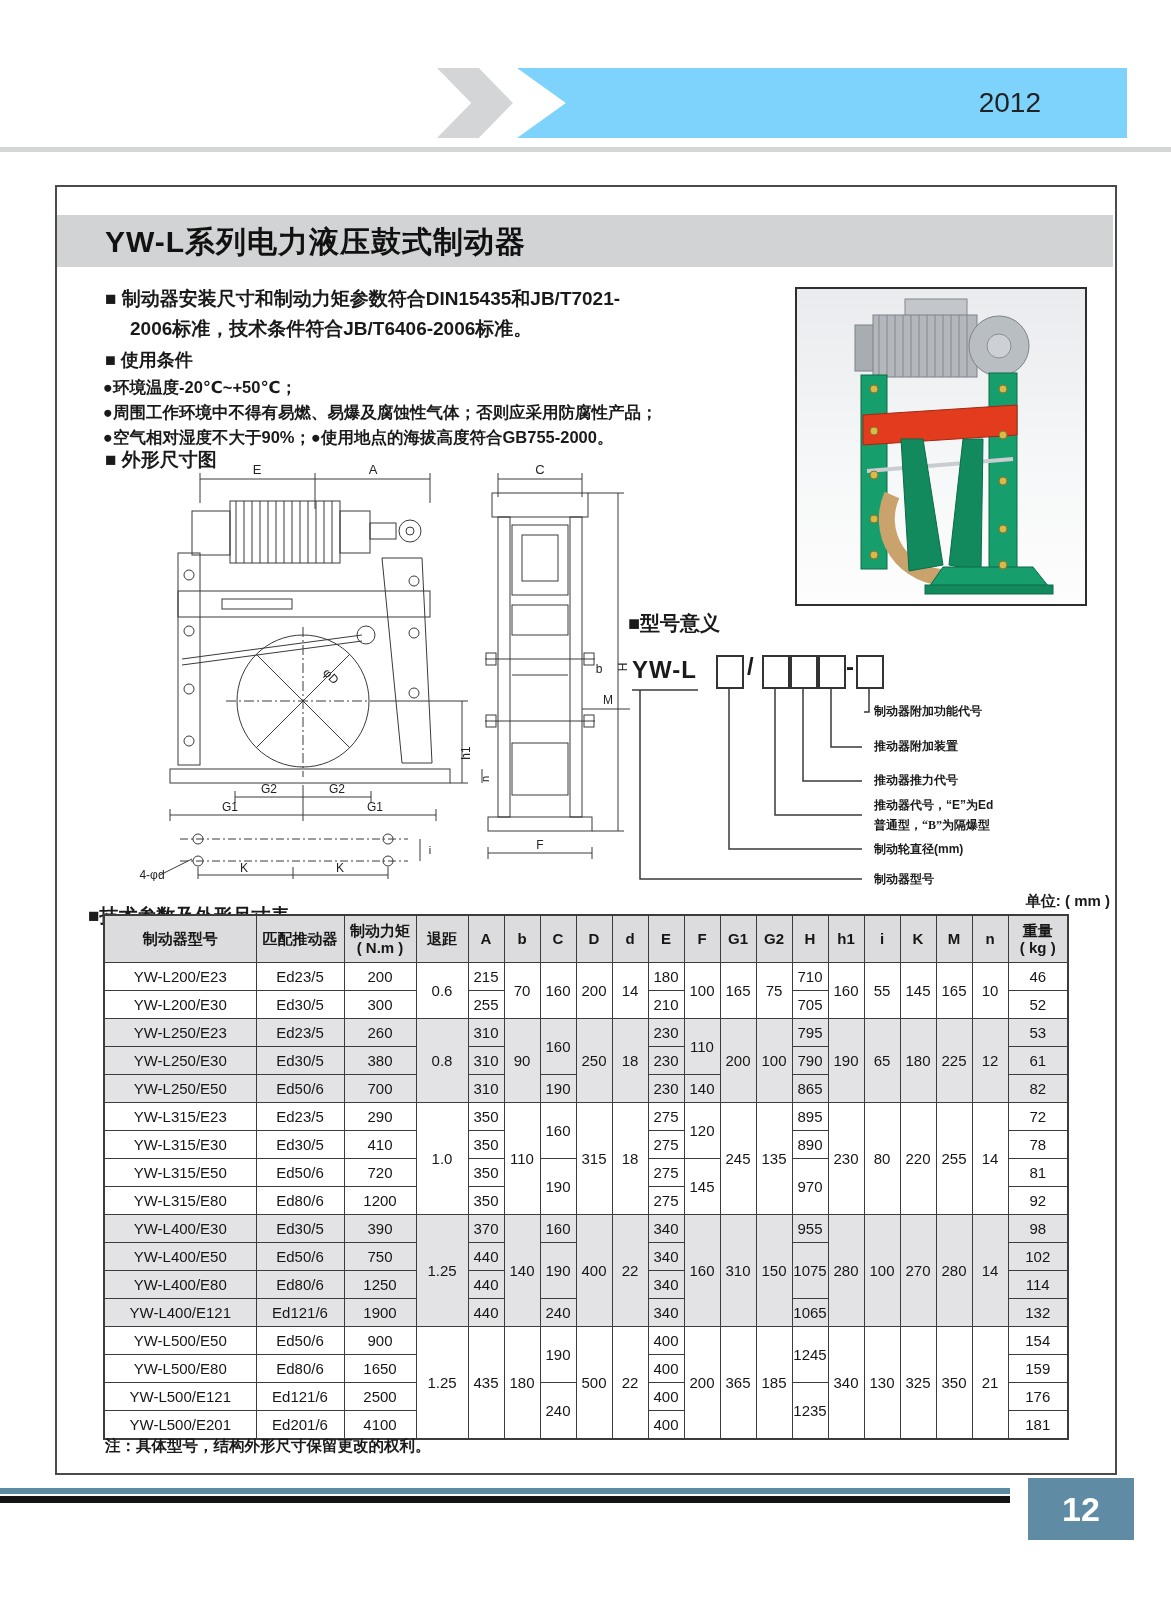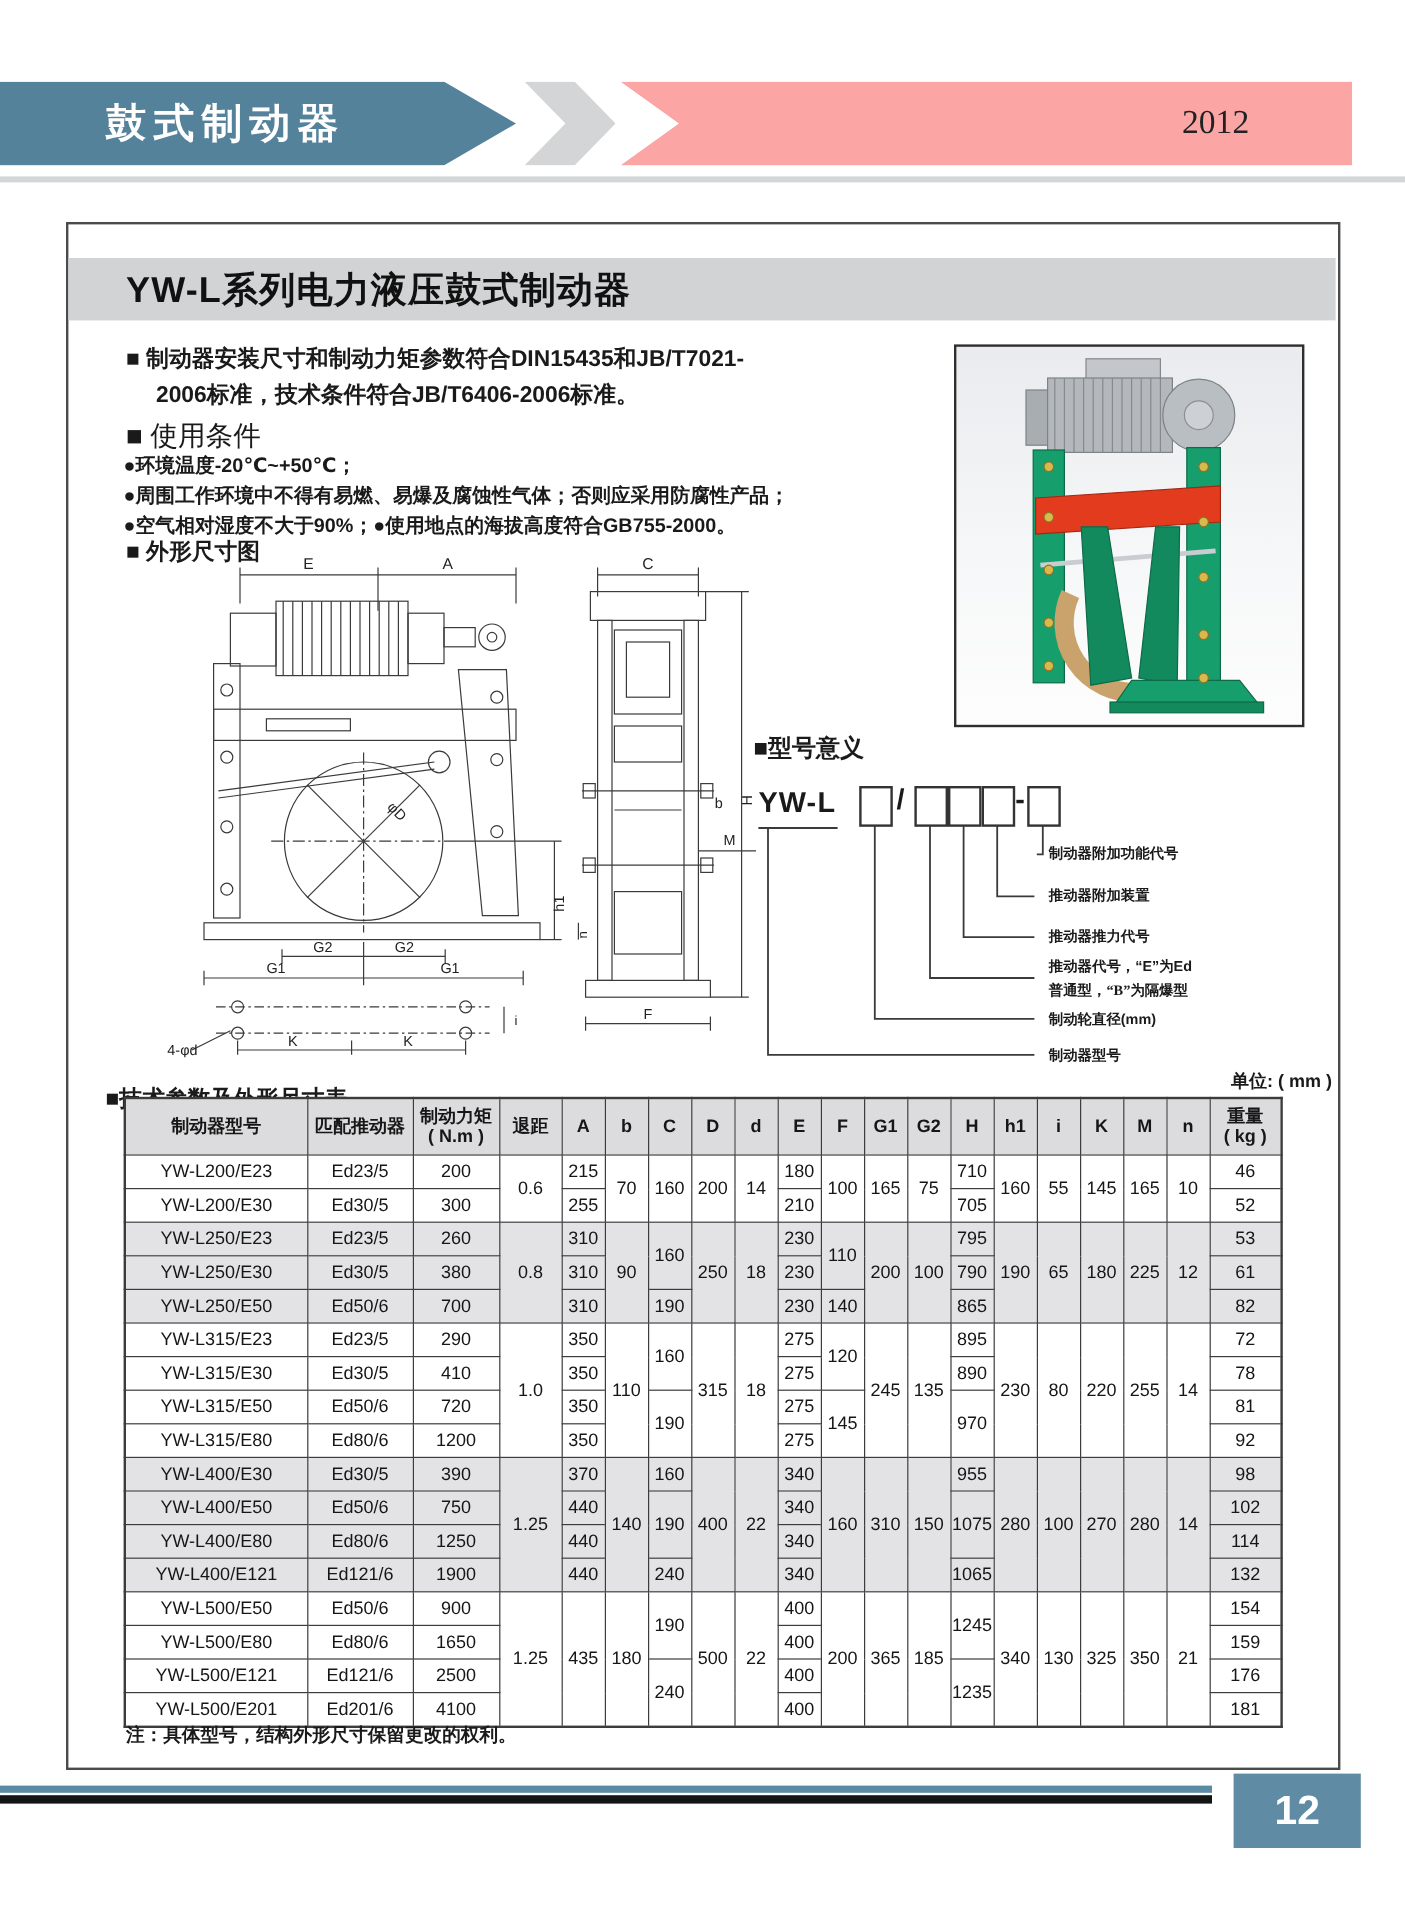--- a/index.html
+++ b/index.html
@@ -6,32 +6,32 @@
   #page{position:relative;width:1171px;height:1600px;background:#ffffff;overflow:hidden;
         font-family:"Liberation Sans","DejaVu Sans",sans-serif;color:#1a1a1a;}
   .abs{position:absolute;}
 
   
   .banner-teal{left:0;top:68px;width:430px;height:70px;background:#55829b;
                clip-path:polygon(0 0,86% 0,100% 50%,86% 100%,0 100%);}
   .banner-title{display:block;padding-left:88px;line-height:70px;font-size:34px;font-weight:bold;color:#ffffff;letter-spacing:6px;}
   .chev{left:437px;top:68px;width:76px;height:70px;background:#d3d5d7;
         clip-path:polygon(0 0,55% 0,100% 50%,55% 100%,0 100%,45% 50%);}
-  .banner-gray{left:517px;top:68px;width:610px;height:70px;background:#fca5a5;
-               clip-path:polygon(0 0,100% 0,100% 100%,0 100%,8% 50%);font-family:Liberation Serif, serif;}
+  .banner-gray{left:517px;top:68px;width:610px;height:70px;background:#7dd3fc;
+               clip-path:polygon(0 0,100% 0,100% 100%,0 100%,8% 50%);}
   .year-label{position:absolute;right:86px;top:0;line-height:70px;font-size:28px;color:#222;}
   .top-rule{left:0;top:147px;width:1171px;height:5px;background:#d5d6d8;}
 
   
   .content-box{left:55px;top:185px;width:1058px;height:1286px;border:2px solid #4b4b4b;background:#ffffff;}
   .title-band{left:57px;top:215px;width:1056px;height:52px;background:#d2d3d5;}
   .page-title{left:105px;top:222px;font-size:30px;font-weight:bold;color:#111;letter-spacing:1px;}
 
   .intro-line{left:105px;font-size:19px;font-weight:bold;white-space:nowrap;}
-  .cond-title{left:105px;top:348px;font-size:23px;font-weight:normal;}
+  .cond-title{left:105px;top:348px;font-size:18px;font-weight:bold;}
   .cond-item{left:103px;font-size:16.5px;font-weight:bold;white-space:nowrap;}
   .drawing-title{left:105px;top:447px;font-size:19px;font-weight:bold;}
 
   
   .photo-box{left:795px;top:287px;width:288px;height:315px;border:2px solid #2e2e2e;
              background:linear-gradient(180deg,#e9ebee 0%,#f6f7f8 55%,#fdfdfd 100%);}
 
   
   .model-title{left:628px;top:610px;font-size:20px;font-weight:bold;text-align:right;}
   .model-prefix{left:632px;top:656px;font-size:24px;font-weight:bold;letter-spacing:1px;}
@@ -57,23 +57,20 @@
   .page-square{left:1028px;top:1478px;width:106px;height:62px;background:#5f8ca4;}
   .page-num{display:block;text-align:center;line-height:62px;font-size:34px;font-weight:bold;color:#ffffff;}
 
   svg text{font-family:"Liberation Sans","DejaVu Sans",sans-serif;}
 </style>
 </head>
 <body>
 
 <div id="page">
 
-  <div class="abs banner-teal">
-    <span class="banner-title">鼓式制动器</span>
-  </div>
   <div class="abs chev"></div>
   <div class="abs banner-gray">
     <span class="year-label">2012</span>
   </div>
   <div class="abs top-rule"></div>
 
   <div class="abs content-box"></div>
   <div class="abs title-band"></div>
   <div class="abs page-title">YW-L系列电力液压鼓式制动器</div>
 

